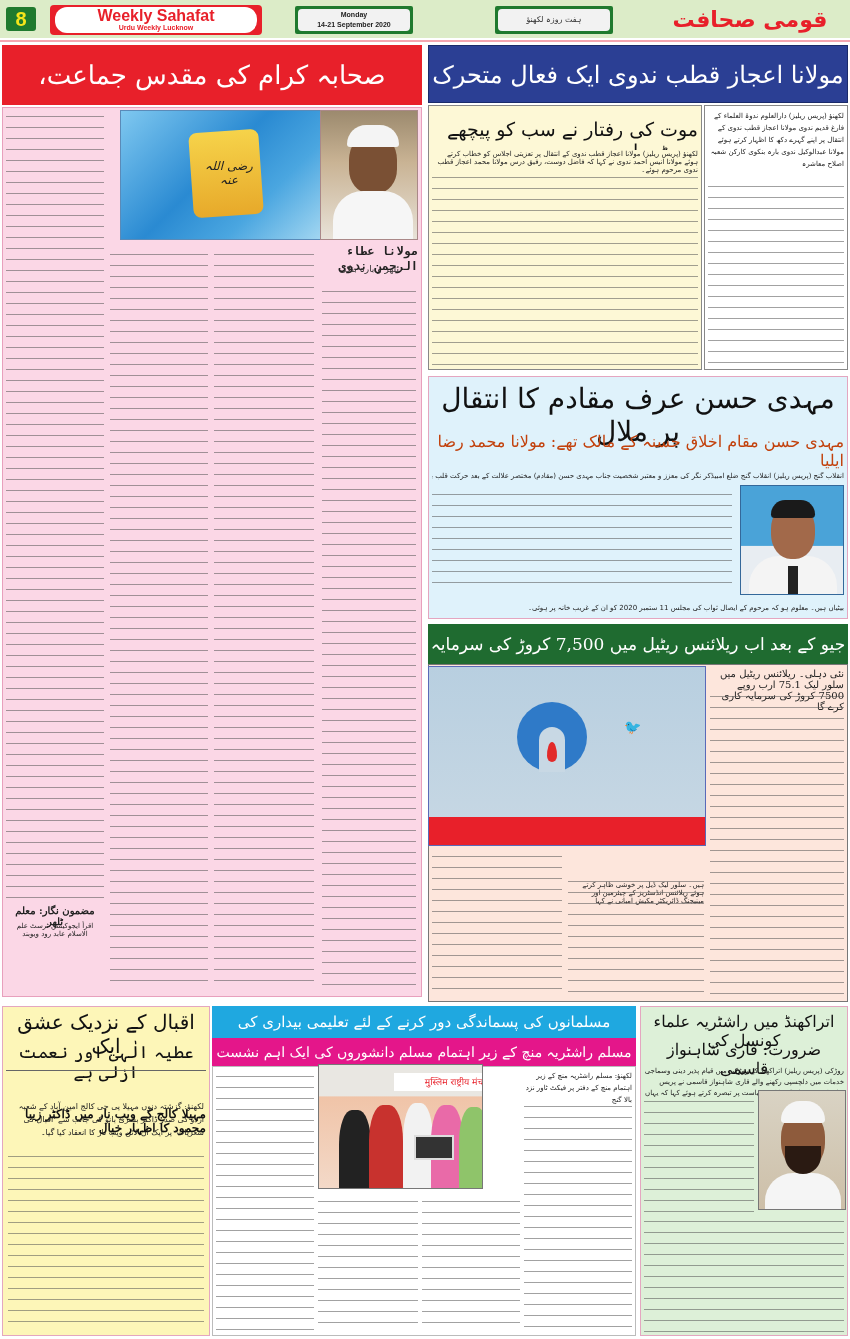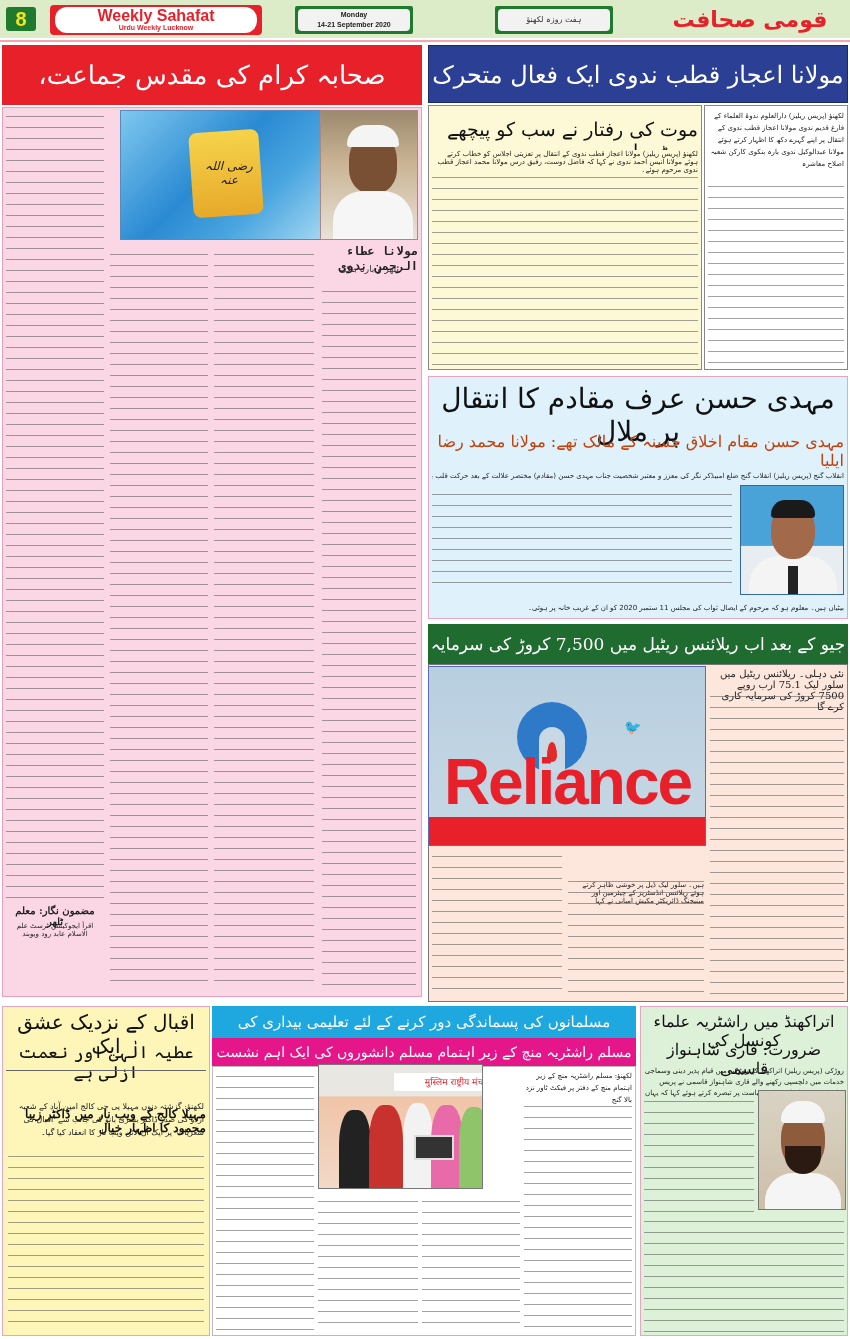--- a/index.html
+++ b/index.html
@@ -168,21 +168,20 @@
 </div>
 <div id="mehdi-foot" class="abs">بیٹیاں ہیں۔ معلوم ہو کہ مرحوم کے ایصال ثواب کی مجلس 11 ستمبر 2020 کو ان کے غریب خانہ پر ہوئی۔</div>
 
 <div id="rel-head" class="abs">جیو کے بعد اب ریلائنس ریٹیل میں 7,500 کروڑ کی سرمایہ کاری کرے گا سلور لیک</div>
 <div id="rel-box" class="abs"></div>
 <div id="rel-img" class="abs">
   <div id="rel-logo-ring" class="abs"></div>
   <div id="rel-logo-inner" class="abs"></div>
   <div id="rel-logo-flame" class="abs"></div>
   <div id="rel-wall" class="abs"></div>
-  <div id="rel-word" class="abs">Reliance</div>
   <div id="rel-bird" class="abs">🐦</div>
 </div>
 <div class="abs urdu" style="left:710px;top:668px;width:134px;font-size:10px;color:#222">نئی دہلی۔ ریلائنس ریٹیل میں سلور لیک 75.1 ارب روپے 7500 کروڑ کی سرمایہ کاری کرے گا</div>
 <div id="rel-side" class="abs col-lines" style="top:690px;height:308px"></div>
 <div class="abs urdu" style="left:568px;top:881px;width:136px;font-size:7px;color:#222;background:#fde6dc">ہیں۔ سلور لیک ڈیل پر خوشی ظاہر کرتے ہوئے ریلائنس انڈسٹریز کے چیئرمین اور مینیجنگ ڈائریکٹر مکیش امبانی نے کہا</div>
 <div id="rel-col1" class="abs col-lines"></div>
 <div id="rel-col2" class="abs col-lines" style="top:875px;height:120px"></div>
 
 <div id="iqbal-box" class="abs"></div>
 <div id="iqbal-head1" class="abs">اقبال کے نزدیک عشق ایک</div>

